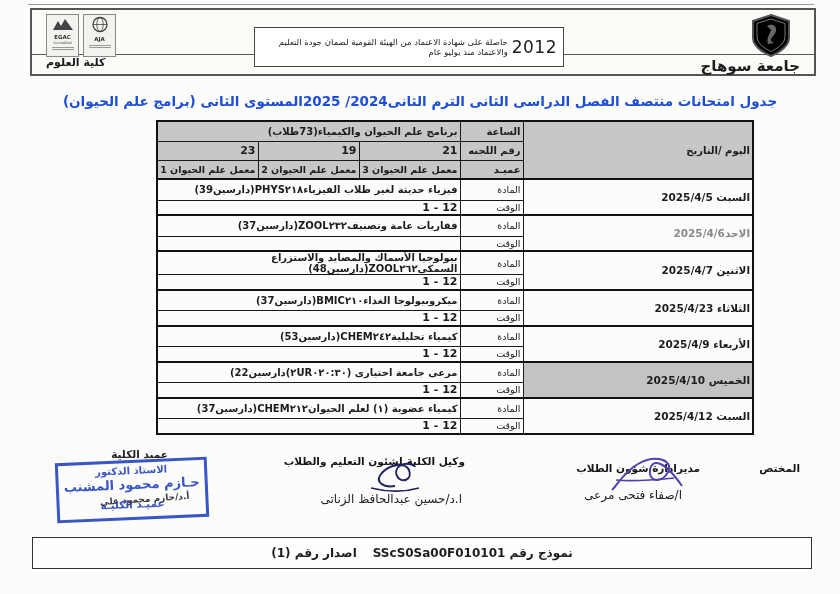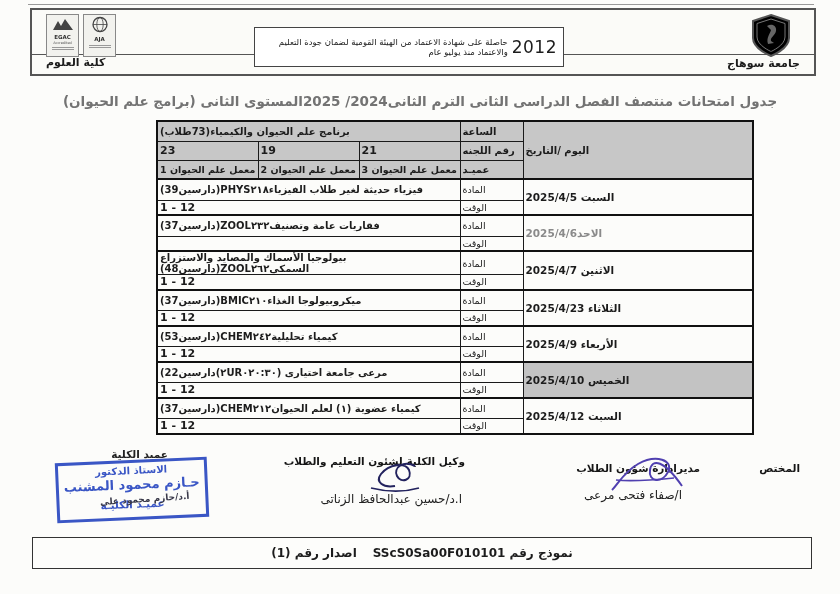--- a/index.html
+++ b/index.html
@@ -7,36 +7,36 @@
   .page{position:relative;width:840px;height:594px;background:#fcfcfa;margin:0 auto;overflow:hidden;color:#1c1c1c;direction:rtl;}
 
   
   .top-rule{position:absolute;left:28px;top:4px;width:786px;height:0;border-top:1.5px solid #9a9a9a;}
   .band{position:absolute;left:30px;top:8px;width:782px;height:64px;border:2px solid #555;background:#fbfbf8;}
   .band .strip-line{position:absolute;left:0;right:0;top:44px;border-top:1.5px solid #555;}
   .band .dept{position:absolute;top:3px;left:0;right:0;text-align:center;font-size:11px;font-weight:bold;}
   .accr-box{position:absolute;top:17px;right:250px;width:310px;height:40px;border:1.5px solid #444;background:#fff;z-index:3;display:flex;align-items:center;justify-content:center;gap:4px;padding:0 6px;box-sizing:border-box;}
   .accr-note{font-size:8.5px;color:#222;}
   .accr-year{font-size:17px;font-weight:normal;letter-spacing:.5px;}
-  .band .univ-name{position:absolute;top:47px;right:14px;font-size:11px;font-weight:bold;}
+  .band .univ-name{position:absolute;top:47px;right:14px;font-size:15px;font-weight:bold;}
   .band .fac-name{position:absolute;top:46px;left:14px;font-size:11px;font-weight:bold;}
   .shield{position:absolute;top:3px;right:22px;}
   .logo-boxes{position:absolute;top:4px;left:14px;display:flex;gap:4px;direction:ltr;}
   .logo-box{width:31px;height:39px;border:1px solid #888;background:#f2f2ee;font-family:"DejaVu Sans",sans-serif;text-align:center;padding:1px 0;}
   .logo-box .nm{font-size:5.5px;font-weight:bold;color:#333;line-height:1;}
   .logo-box .sub{font-size:3.5px;color:#555;line-height:1.2;}
   .microlines{margin:2px auto 0;width:22px;}
   .microlines div{height:1px;background:#999;margin:1.5px 0;}
 
   
-  .doc-title{position:absolute;top:93px;left:60px;width:720px;text-align:center;font-size:13.5px;font-weight:bold;color:#737373;}
+  .doc-title{position:absolute;top:93px;left:60px;width:720px;text-align:center;font-size:13.5px;font-weight:bold;color:#1d4ed8;}
 
   
   .sched{position:absolute;top:120px;right:86px;width:598px;border-collapse:collapse;table-layout:fixed;direction:rtl;border:2.5px solid #111;}
-  .sched td{border:1.4px solid #1a1a1a;padding:0 2px;text-align:left;vertical-align:middle;overflow:hidden;}
+  .sched td{border:1.4px solid #1a1a1a;padding:0 2px;text-align:right;vertical-align:middle;overflow:hidden;}
   .sched tr.gtop td{border-top:2.2px solid #111;}
   .gray{background:#c7c7c7;}
   .shade{background:#c3c3c3;}
   .hcell{font-size:10px;font-weight:bold;}
   .comm{font-size:11px;font-weight:bold;}
   .place{font-size:9.5px;font-weight:bold;}
   .daycell{font-size:10.5px;font-weight:bold;}
   .day-light{color:#8a8a8a;vertical-align:top;padding-top:2px;}
   .lbl{font-size:9.5px;color:#222;}
   .subj{font-size:10px;font-weight:bold;}

